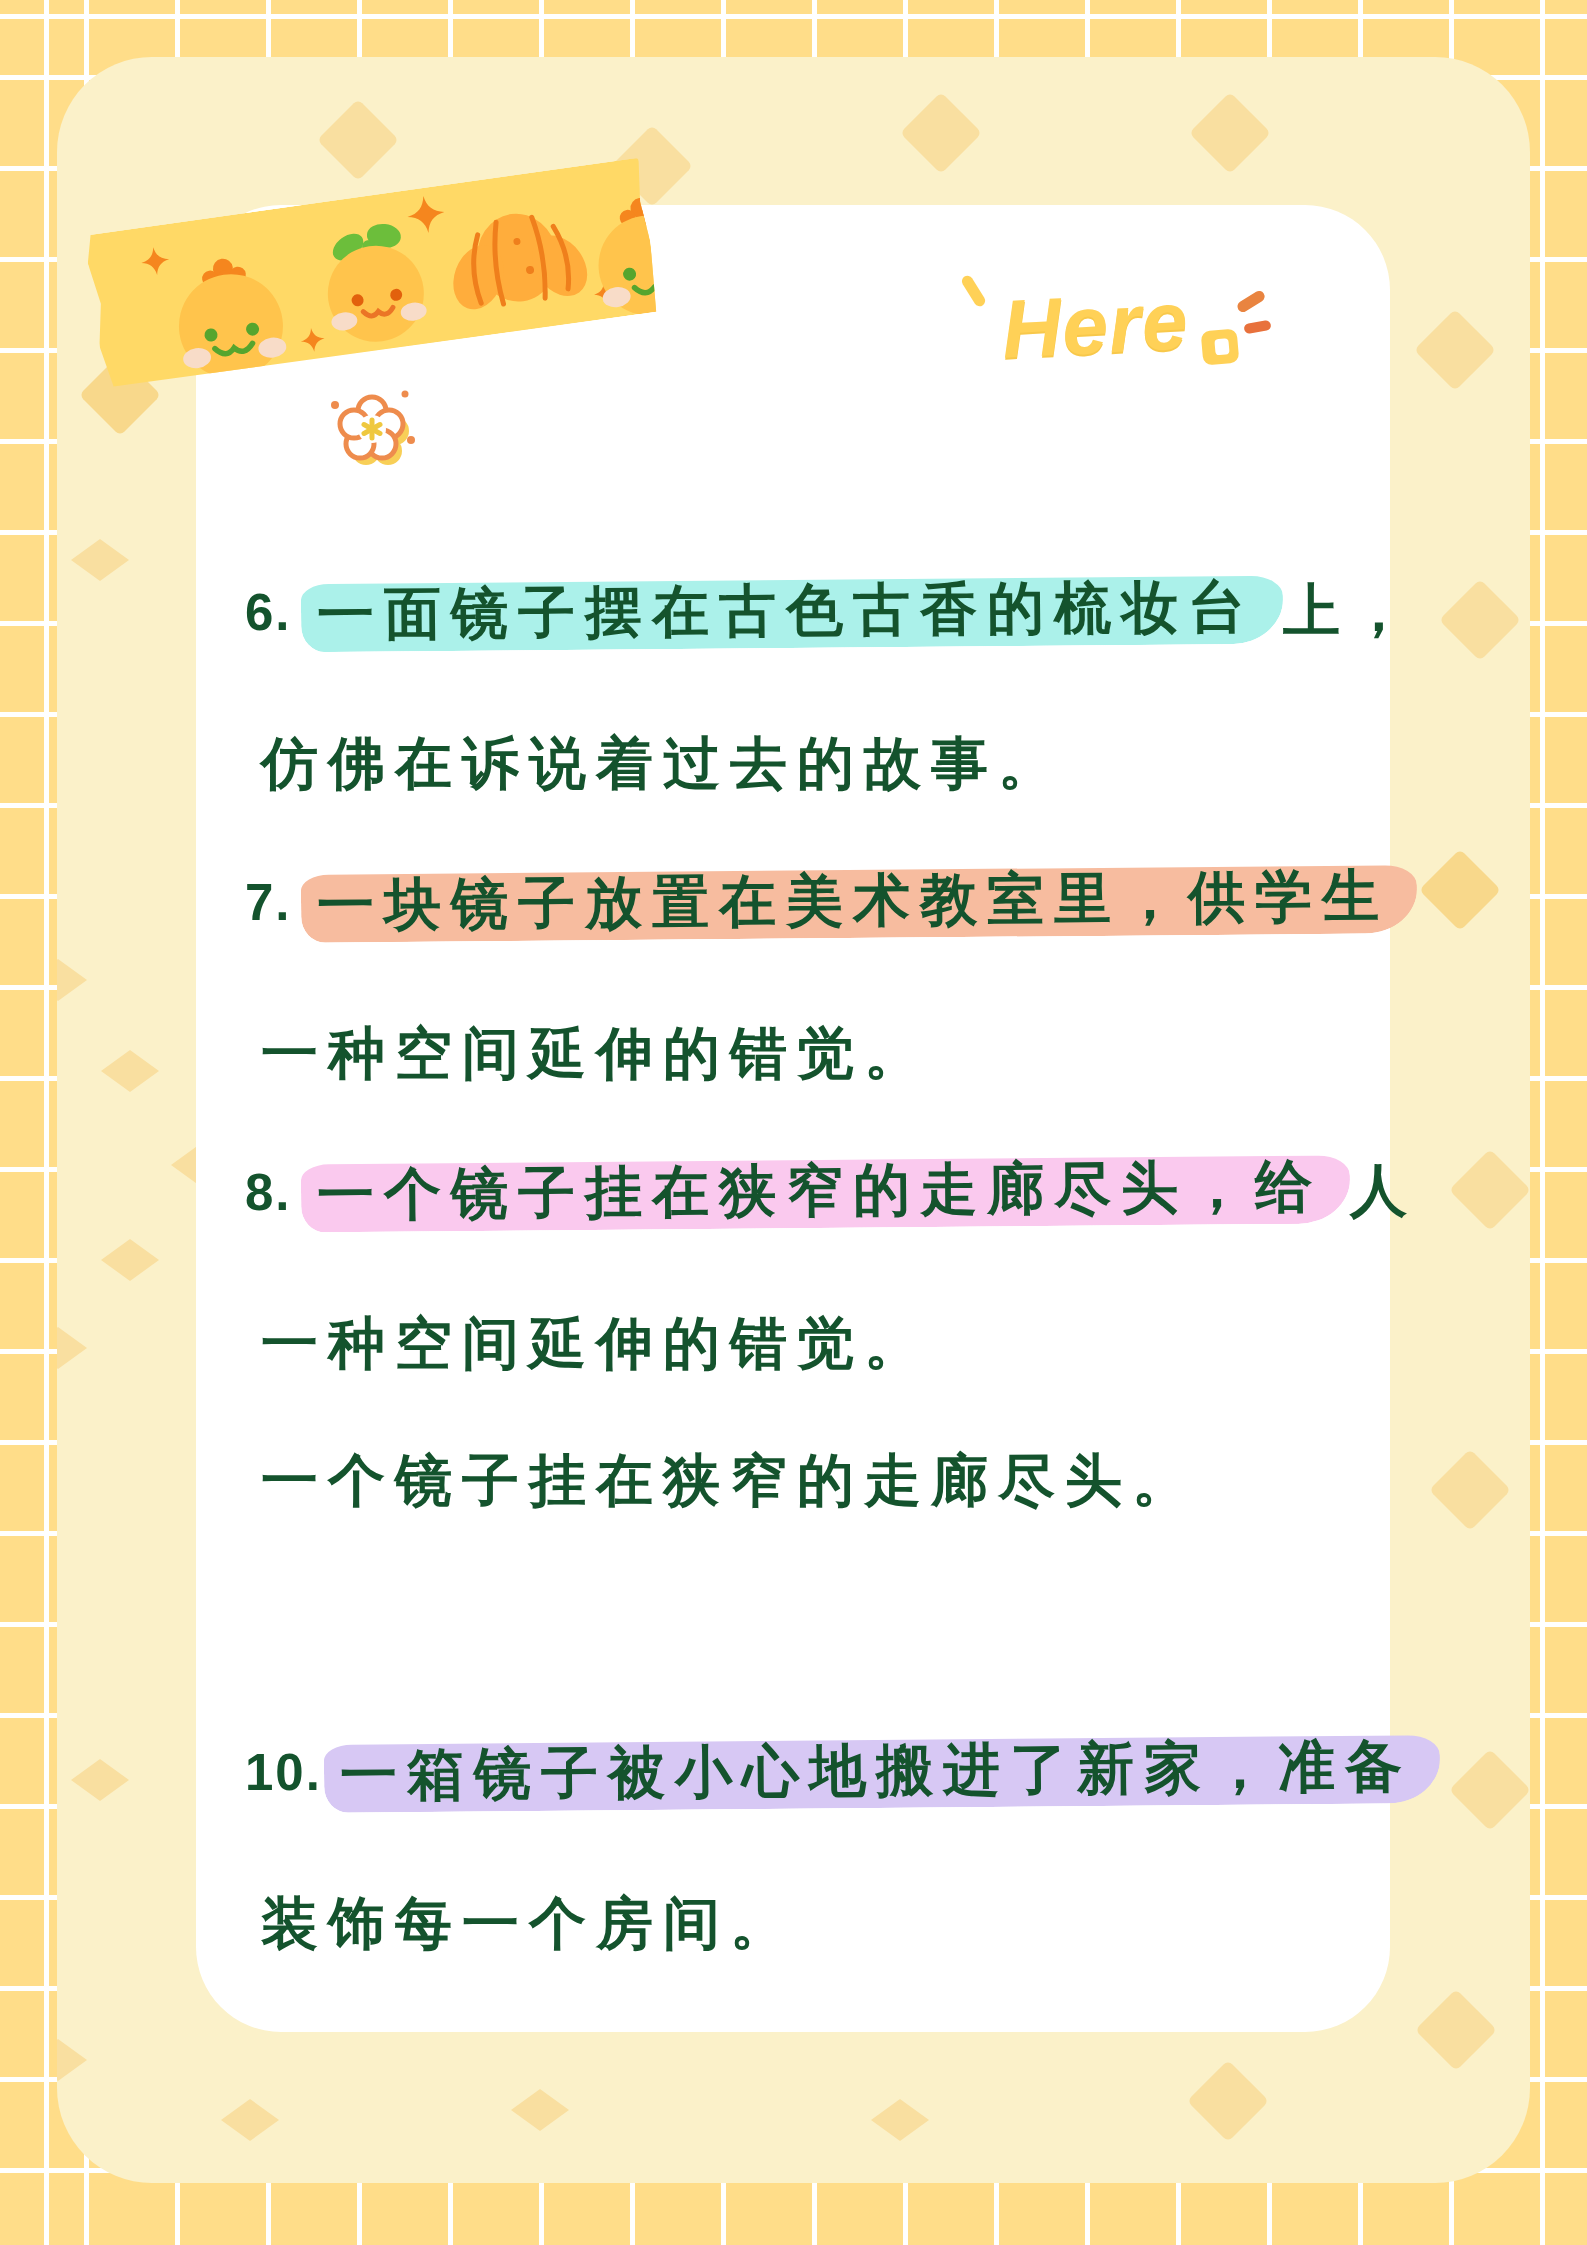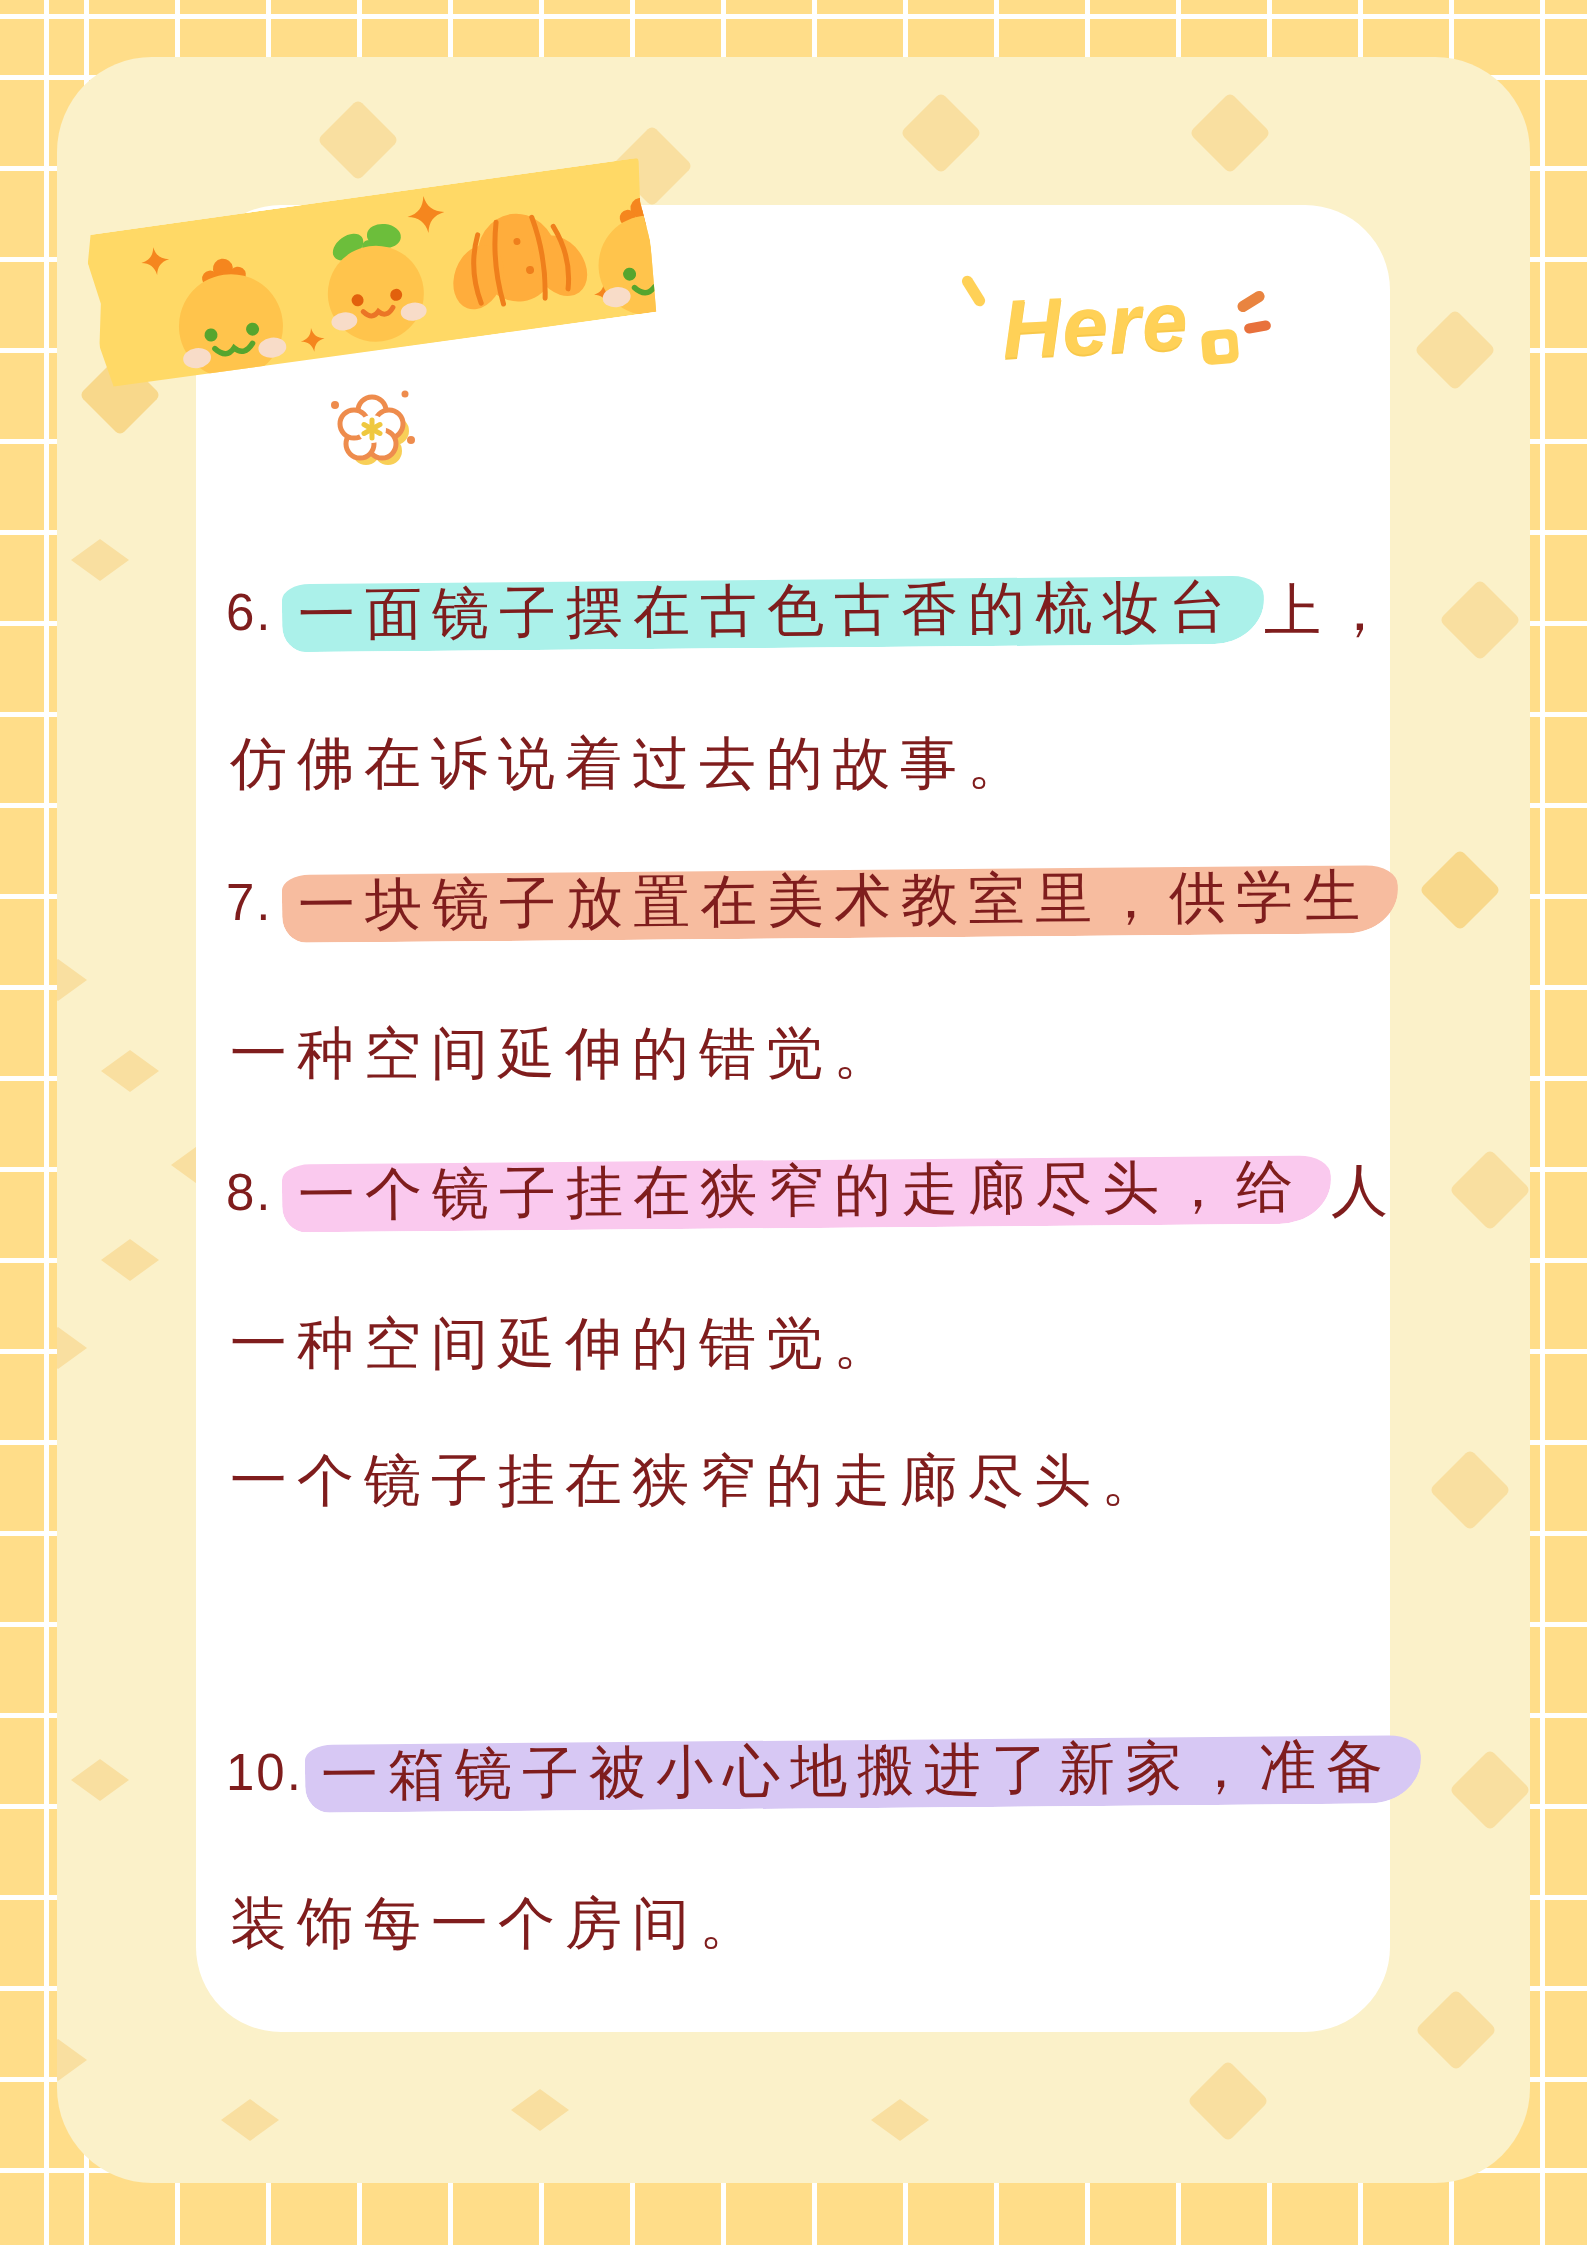--- a/index.html
+++ b/index.html
@@ -46,35 +46,35 @@
     position:absolute;left:1202px;top:330px;width:36px;height:34px;z-index:6;
     background:#FFD157;border-radius:9px;transform:rotate(-5deg);
   }
   .here-square::after{
     content:"";position:absolute;left:13px;top:9px;width:14px;height:16px;
     background:#ffffff;border-radius:4px;
   }
   .flower{position:absolute;left:327px;top:385px;width:92px;height:92px;z-index:6;}
   
   .item{
-    position:absolute;left:226px;width:1180px;color:#7f1d1d;
-    font-size:57px;font-weight:400;letter-spacing:10px;line-height:150px;
+    position:absolute;left:245px;width:1180px;color:#14532d;
+    font-size:57px;font-weight:700;letter-spacing:10px;line-height:150px;
     white-space:nowrap;z-index:4;
   }
   .num{
     display:inline-block;min-width:54px;font-size:51px;letter-spacing:2px;
   }
   .hl{
     display:inline-block;line-height:60px;margin-left:2px;
     padding:0 28px 8px 16px;
     border-top:14px solid transparent;background-clip:padding-box;
     border-radius:28px 32px 52px 24px / 30px 34px 44px 26px;
     transform:rotate(-0.5deg);
   }
-  .line2{margin-left:4px;}
+  .line2{margin-left:16px;}
 </style>
 </head>
 <body>
 
 <div class="frame">
 
   <div class="dm sq" style="left:272px;top:54px;"></div>
   <div class="dm sq" style="left:566px;top:80px;"></div>
   <div class="dm sq" style="left:855px;top:47px;"></div>
   <div class="dm sq" style="left:1144px;top:47px;"></div>

